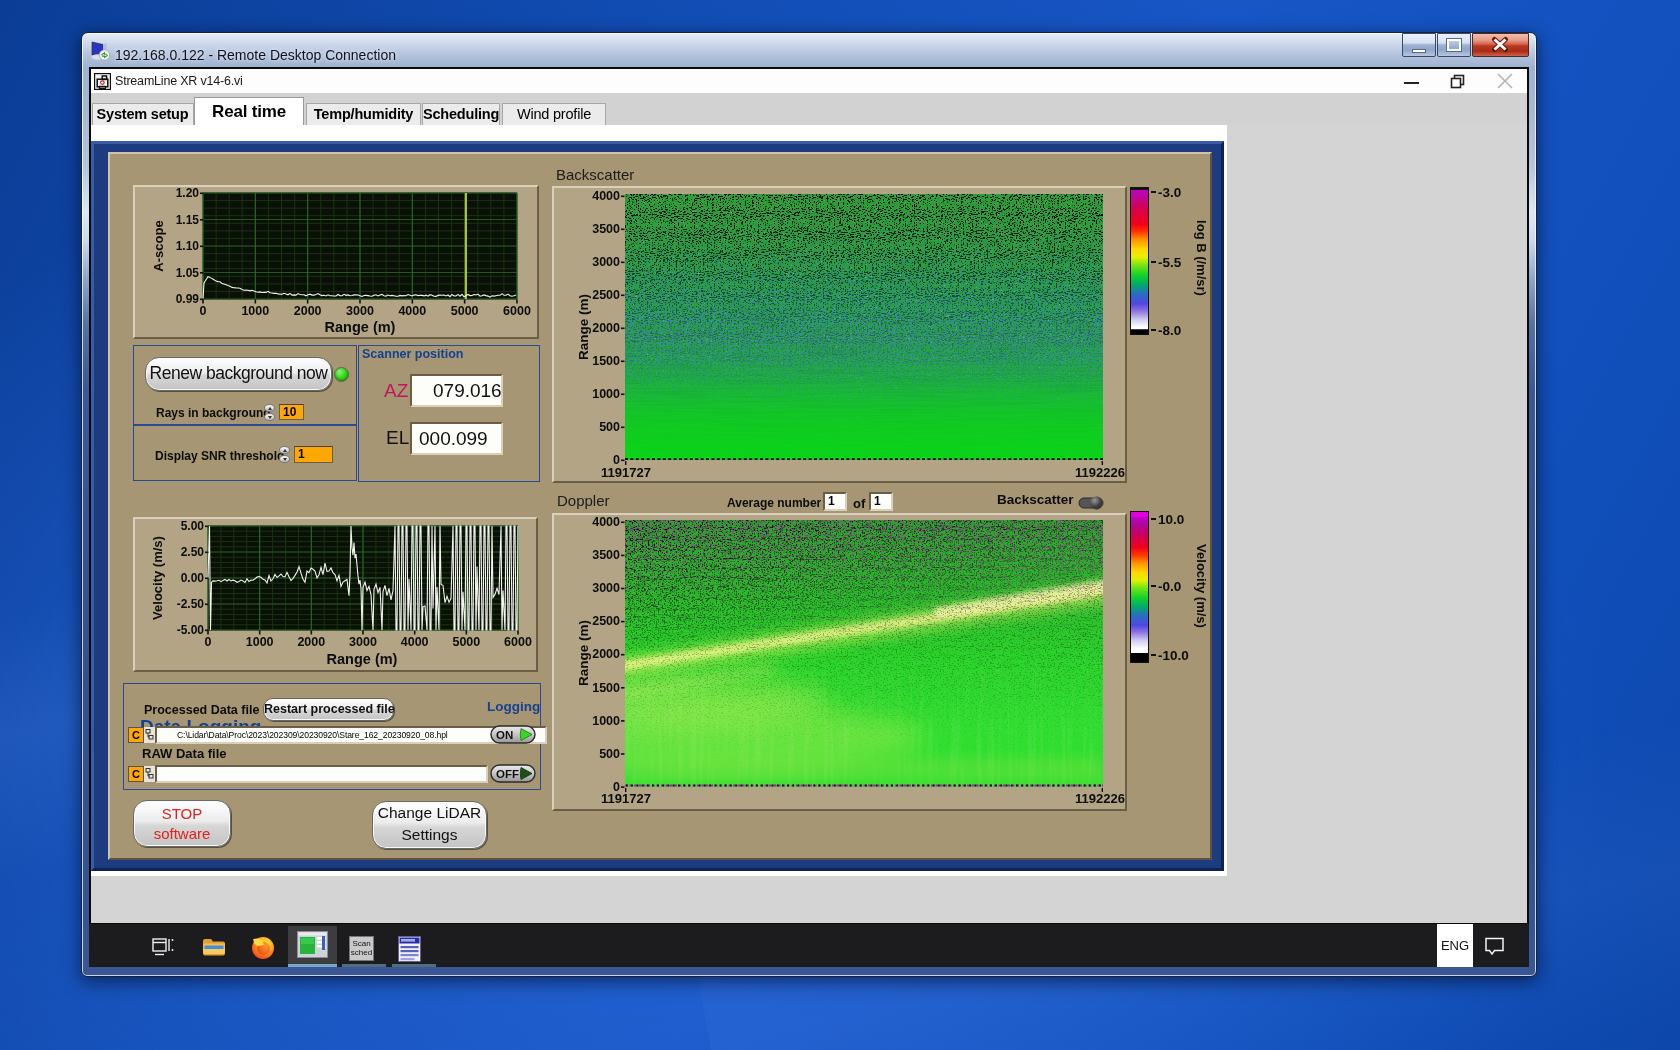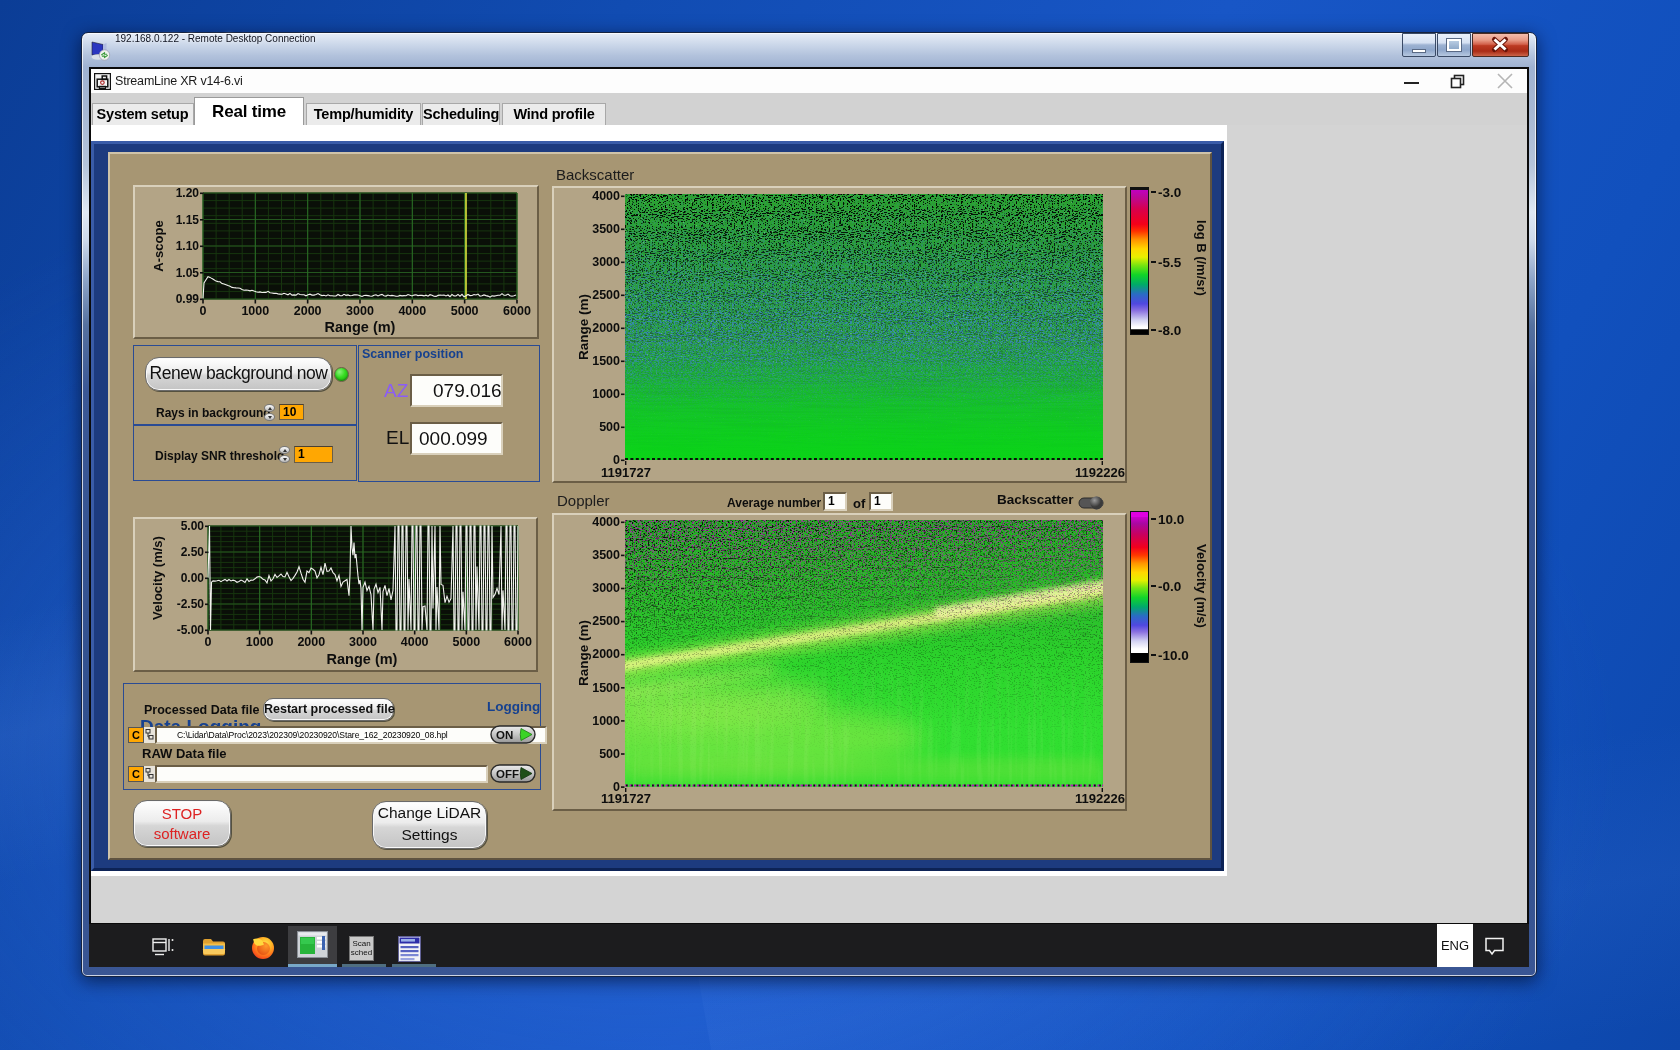--- a/index.html
+++ b/index.html
@@ -25,21 +25,21 @@
 <div class="abs" style="left:81px;top:32px;width:1456px;height:945px;border-radius:7px 7px 6px 6px;
 background:linear-gradient(180deg,#e7edf7 0%,#ccd8ea 1.2%,#b2c2dc 2.4%,#9fb2d1 3.6%,#a6b7d2 8%,#b5c4da 14%,#dfe8f3 19%,#cdd9ea 22%,#8fa6c9 26%,#55719f 31%,#3b5896 38%,#31508e 75%,#3a5694 100%);
 border:1px solid #16233f;box-shadow:0 4px 18px rgba(0,5,25,.6), inset 0 0 0 1px rgba(255,255,255,.75);"></div>
 <svg class="abs" style="left:90px;top:40px" width="22" height="22" viewBox="0 0 22 22">
 <polygon points="2,2 13,4.5 13,14 2,15" fill="#2a36c0" stroke="#223" stroke-width="0.6"></polygon>
 <polygon points="13,4.5 16.5,3 16.5,13 13,14" fill="#b0bce2"></polygon>
 <ellipse cx="8" cy="17" rx="6.5" ry="2.8" fill="#dce1ea" opacity="0.95"></ellipse>
 <circle cx="14.5" cy="15" r="5.2" fill="#eef1ee" stroke="#99a" stroke-width="0.7"></circle>
 <path d="M11.3,15 l3.2,-2.2 v1.4 h2.6 M17.7,15.3 l-3.2,2.2 v-1.4 h-2.6" stroke="#3a9a3a" stroke-width="1.1" fill="none"></path>
 </svg>
-<div class="abs" style="left:115px;top:33px;font-size:10px;color:#10131f;text-shadow:0 0 4px rgba(255,255,255,.9)">192.168.0.122 - Remote Desktop Connection</div>
+<div class="abs" style="left:115px;top:47px;font-size:14px;color:#10131f;text-shadow:0 0 4px rgba(255,255,255,.9)">192.168.0.122 - Remote Desktop Connection</div>
 <div class="abs" style="left:1402px;top:33px;width:34px;height:24px;background:linear-gradient(180deg,#eaf1fb 0%,#d6e1f2 40%,#9db2d2 50%,#8ea6ca 72%,#b6c8e0 100%);border:1px solid #3a4a66;border-radius:0 0 2px 2px">
     <div class="abs" style="left:9px;top:15px;width:14px;height:3.5px;background:#fff;border:1px solid #5a6a85"></div>
   </div>
 <div class="abs" style="left:1437px;top:33px;width:34px;height:24px;background:linear-gradient(180deg,#eaf1fb 0%,#d6e1f2 40%,#9db2d2 50%,#8ea6ca 72%,#b6c8e0 100%);border:1px solid #3a4a66;border-radius:0 0 2px 2px">
     <div class="abs" style="left:9px;top:5px;width:14px;height:12px;border:2px solid #fff;outline:1px solid #5a6a85;background:linear-gradient(180deg,#b9cce2,#8fa9c9)"></div>
   </div>
 <div class="abs" style="left:1472px;top:33px;width:57px;height:24px;border:1px solid #4a2a22;border-radius:0 0 2px 2px;
 background:linear-gradient(180deg,#f3bdac 0%,#e89a85 28%,#d2604a 47%,#bc3a22 53%,#aa2c16 78%,#cc6448 100%);">
 <svg width="55" height="22" viewBox="0 0 55 22">
       <path d="M21.5,5.5 L32.5,15.5 M32.5,5.5 L21.5,15.5" stroke="#6a1408" stroke-width="5" stroke-linecap="round"></path>
@@ -62,21 +62,21 @@
 <rect x="1.5" y="4.5" width="9" height="9" fill="#fdfdfd" stroke="#222" stroke-width="1.6"></rect>
 </svg>
 <svg class="abs" style="left:1497px;top:73px" width="16" height="16" viewBox="0 0 16 16">
 <path d="M1,1 L15,15 M15,1 L1,15" stroke="#b5b5b5" stroke-width="1.6"></path>
   </svg>
 <div class="abs" style="left:91px;top:93px;width:1436px;height:32px;background:#d2d2d2"></div>
 <div class="abs" style="left:91.5px;top:103px;width:102px;height:32px;background:#ebebeb;border:1px solid #a8a8a8;border-bottom:none;font-weight:bold;font-size:14.5px;text-align:center;line-height:21px;letter-spacing:-0.2px">System setup</div>
 <div class="abs" style="left:194px;top:97px;width:110px;height:30px;background:#fff;border:1px solid #9a9a9a;border-bottom:none;font-weight:bold;font-size:17px;text-align:center;line-height:27px;letter-spacing:-0.2px">Real time data</div>
 <div class="abs" style="left:306px;top:103px;width:115px;height:22px;background:#ebebeb;border:1px solid #a8a8a8;border-bottom:none;font-weight:bold;font-size:14.5px;text-align:center;line-height:21px;letter-spacing:-0.2px">Temp/humidity</div>
 <div class="abs" style="left:422px;top:103px;width:78px;height:22px;background:#ebebeb;border:1px solid #a8a8a8;border-bottom:none;font-weight:bold;font-size:14.5px;text-align:center;line-height:21px;letter-spacing:-0.2px">Scheduling</div>
-<div class="abs" style="left:502px;top:103px;width:104px;height:22px;background:#ebebeb;border:1px solid #a8a8a8;border-bottom:none;font-weight:bold;font-size:14.5px;text-align:center;line-height:21px;letter-spacing:-0.2px">Wind profile</div>
+<div class="abs" style="left:502px;top:103px;width:104px;height:22px;background:#ebebeb;border:1px solid #a8a8a8;border-bottom:none;font-weight:normal;font-size:14.5px;text-align:center;line-height:21px;letter-spacing:-0.2px">Wind profile</div>
 <div class="abs" style="left:91px;top:125px;width:1136px;height:751px;background:#fff"></div>
 <div class="abs" style="left:91px;top:141px;width:1133px;height:730px;background:#1d3b7f;border-style:solid;border-width:3px;border-color:#3a5ca8 #0d2356 #0d2356 #3a5ca8"></div>
 <div class="abs" style="left:108px;top:152px;width:1104px;height:708px;background:#a79673;border-style:solid;border-width:2px;border-color:#cfc3a9 #5f5340 #5f5340 #cfc3a9"></div>
 <div class="abs" style="left:556px;top:166px;font-size:15px;color:#1c1c1c">Backscatter</div>
 <div class="abs" style="left:557px;top:492px;font-size:15px;color:#1c1c1c">Doppler</div>
 <svg style="position:absolute;left:133px;top:185px" width="412" height="160" viewBox="133 185 412 160">
     <rect x="133" y="185" width="406" height="154" fill="#b3a486"></rect>
     <path d="M133,339 L133,185 L539,185 L537,187 L135,187 L135,337 Z" fill="#d9d0bb"></path>
     <path d="M539,185 L539,339 L133,339 L135,337 L537,337 L537,187 Z" fill="#6b5e46"></path>
     <rect x="203" y="193" width="314" height="106" fill="#0a0f08"></rect>
@@ -595,21 +595,21 @@
     <i class="dn"></i>
   </div>
 <div class="orng" style="left:279px;top:404px;width:25px;height:16px">10</div>
 <div class="abs lbl" style="left:155px;top:449px;font-size:12px">Display SNR threshold</div>
 <div class="spin" style="left:279px;top:446px">
     <i class="up"></i>
     <i class="dn"></i>
   </div>
 <div class="orng" style="left:294px;top:446px;width:39px;height:17px">1</div>
 <div class="abs b blue" style="left:362px;top:347px;font-size:12.5px">Scanner position</div>
-<div class="abs" style="left:384px;top:380px;font-size:19px;color:#8b5cf6">AZ</div>
+<div class="abs" style="left:384px;top:380px;font-size:19px;color:#be185d">AZ</div>
 <div class="sunk" style="left:410px;top:374px;width:93px;height:33px;font-size:19px;color:#111;line-height:29px;padding-left:21px">079.016</div>
 <div class="abs" style="left:386px;top:427px;font-size:19px;color:#111">EL</div>
 <div class="sunk" style="left:410px;top:422px;width:93px;height:33px;font-size:19px;color:#111;line-height:29px;padding-left:7px">000.099</div>
 <div class="abs lbl" style="left:727px;top:496px;font-size:12px">Average number</div>
 <div class="sunk" style="left:823px;top:492px;width:24px;height:19px;font-size:12px;font-weight:bold;line-height:14px;padding-left:3px">1</div>
 <div class="abs lbl" style="left:853px;top:496px">of</div>
 <div class="sunk" style="left:869px;top:492px;width:24px;height:19px;font-size:12px;font-weight:bold;line-height:14px;padding-left:3px">1</div>
 <div class="abs lbl" style="left:997px;top:492px;font-size:13.5px">Backscatter</div>
 <svg class="abs" style="left:1078px;top:494px" width="26" height="18" viewBox="0 0 26 18">
 <rect x="1" y="4" width="24" height="10" rx="5" fill="#555" stroke="#2a2a2a"></rect>

